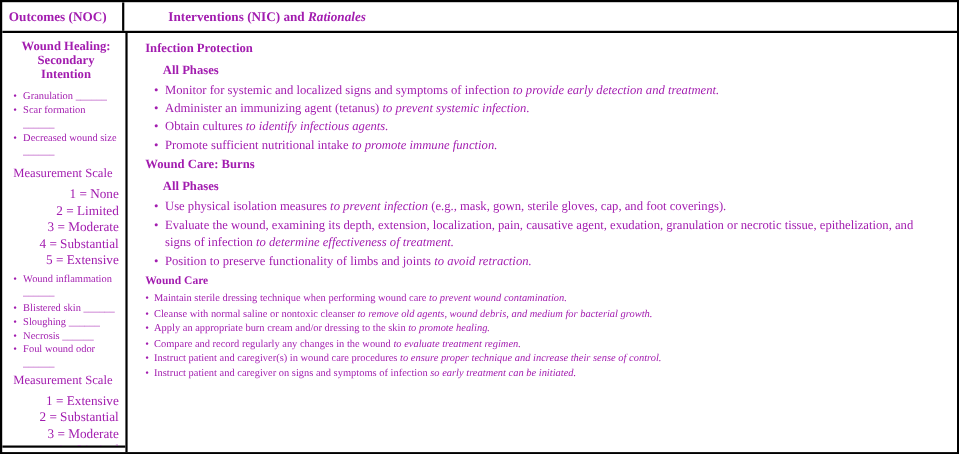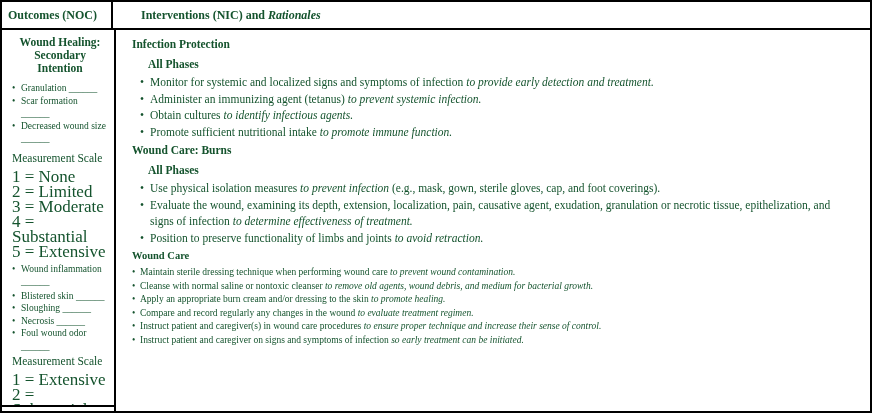--- a/index.html
+++ b/index.html
@@ -2,42 +2,42 @@
 <html><head>
 <meta charset="utf-8">
 <style>
   html,body { margin:0; padding:0; background:#fff; }
   * { box-sizing:border-box; }
   .table {
     position:relative;
     width:872px; height:413px;
     border:2px solid #000;
     background:#fff;
-    color:#14532d;
+    color:#a21caf;
     font-family:"Liberation Serif","DejaVu Serif",serif;
     display:flex; flex-direction:column;
     overflow:hidden;
   }
   
   .header-row {
     flex:0 0 28px;
     display:flex;
     border-bottom:2px solid #000;
   }
   .hc-noc {
     width:111px; flex:0 0 auto;
     border-right:2px solid #000;
     display:flex; align-items:center;
     padding:0 0 0 6px;
     font-weight:bold; font-size:12px;
   }
   .hc-nic {
     flex:1;
     display:flex; align-items:center;
-    padding-left:28px;
+    padding-left:40px;
     font-weight:bold; font-size:12px;
   }
   .hc-nic .it { font-style:italic; font-weight:bold; }
   
   .body-row { flex:1; display:flex; min-height:0; }
   .noc-cell {
     width:112px; flex:0 0 auto;
     border-bottom:2px solid #000;
     margin-bottom:4px;
     padding:4px 6px 0 10px;
@@ -56,21 +56,21 @@
     margin:2px 0 7px;
   }
   ul.ind {
     list-style:none; margin:0 0 2px; padding:0;
     font-size:9.5px; line-height:12.5px;
   }
   ul.ind li { position:relative; padding-left:9px; }
   ul.ind li::before { content:"\2022"; position:absolute; left:0; top:0; }
   .msl { font-weight:normal; font-size:11.5px; line-height:14px; margin:6px 0 4px; }
   .msl.tight { margin:2px 0 4px; }
-  .scale { font-size:17px; line-height:15px; margin:0 0 4px; }
+  .scale { font-size:12px; line-height:15px; margin:0 0 4px;text-align:right; }
   
   .sec-title { font-weight:bold; font-size:11.5px; line-height:14px; margin:3px 0 2px; }
   .sec-title.small { font-size:10.5px; }
   .sec-sub { font-weight:bold; font-size:11.5px; line-height:14px; margin:6px 16px 3px; }
   ul.big {
     list-style:none; margin:0; padding:0 0 0 8px;
     font-size:11.5px; line-height:16.5px;
   }
   ul.big li { position:relative; padding-left:10px; }
   ul.big li::before { content:"\2022"; position:absolute; left:0; top:0; }

